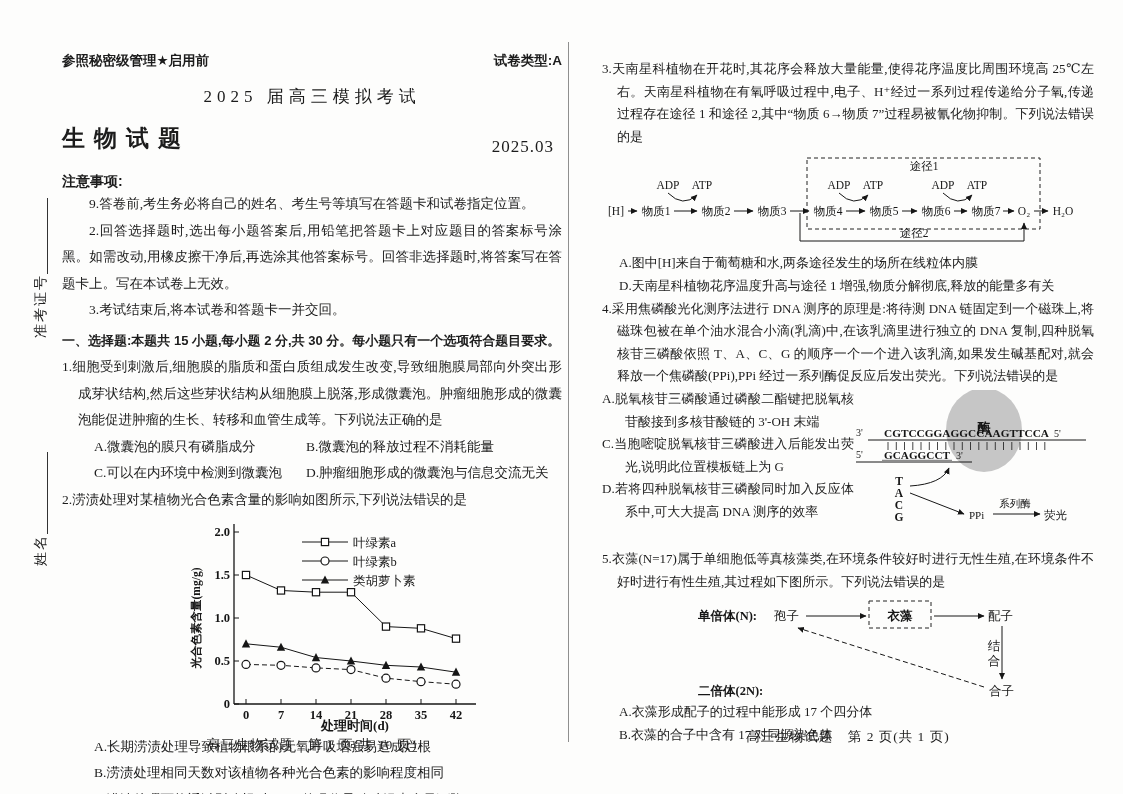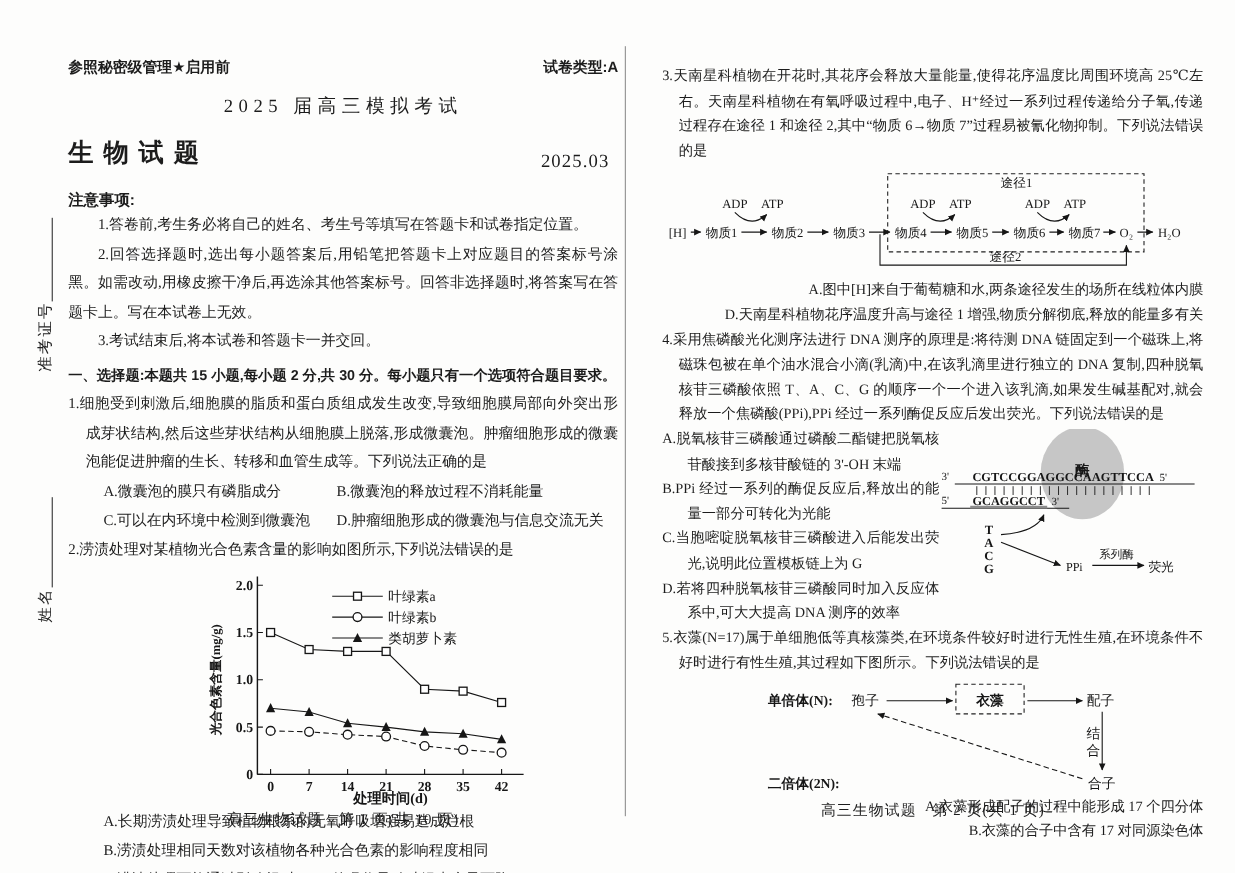--- a/index.html
+++ b/index.html
@@ -25,21 +25,21 @@
   .para{font-size:13.5px;line-height:26.6px;text-align:justify;margin:0;}
   .indent{text-indent:2em;}
   .section-h{font-size:13px;font-weight:700;margin-top:4px;line-height:26px;}
   .q{font-size:13.5px;line-height:26.6px;text-align:justify;padding-left:16px;text-indent:-16px;margin:0;}
   .q2c{display:grid;grid-template-columns:212px 1fr;padding-left:32px;font-size:13.5px;line-height:26.6px;}
   .optcol{padding-left:32px;font-size:13.5px;line-height:26.6px;}
   .pfoot{position:absolute;left:0;right:0;bottom:0;text-align:center;font-size:13.5px;letter-spacing:1px;}
   .chartwrap{margin:2px 0 0 122px;}
   
   .p2 .q{font-size:13px;line-height:22.6px;padding-left:15px;text-indent:-15px;}
-  .p2 .optcol{padding-left:17px;font-size:13px;line-height:22.6px;text-align:right;}
+  .p2 .optcol{padding-left:17px;font-size:13px;line-height:22.6px;}
   .q4row{display:flex;align-items:flex-start;}
   .q4opts{width:252px;font-size:13px;line-height:22.6px;}
   .q4opts .o{padding-left:23px;text-indent:-23px;text-align:justify;}
   svg text{fill:#161616;}
   .dgm{display:block;}
 </style>
 </head>
 <body>
 
 <div class="canvas">
@@ -57,21 +57,21 @@
     <div class="hdr-row">
       <span class="hei">参照秘密级管理★启用前</span>
       <span class="hei">试卷类型:A</span>
     </div>
     <div class="exam-title">2025 届高三模拟考试</div>
     <div class="subject-row">
       <div class="subject-title hei">生物试题</div>
       <div class="subject-date">2025.03</div>
     </div>
     <div class="notice-h hei">注意事项:</div>
-    <p class="para indent">1.答卷前,考生务必将自己的姓名、考生号等填写在答题卡和试卷指定位置。</p>
+    <p class="para indent">9.答卷前,考生务必将自己的姓名、考生号等填写在答题卡和试卷指定位置。</p>
     <p class="para indent">2.回答选择题时,选出每小题答案后,用铅笔把答题卡上对应题目的答案标号涂黑。如需改动,用橡皮擦干净后,再选涂其他答案标号。回答非选择题时,将答案写在答题卡上。写在本试卷上无效。</p>
     <p class="para indent">3.考试结束后,将本试卷和答题卡一并交回。</p>
     <div class="section-h hei">一、选择题:本题共 15 小题,每小题 2 分,共 30 分。每小题只有一个选项符合题目要求。</div>
 
     <p class="q">1.细胞受到刺激后,细胞膜的脂质和蛋白质组成发生改变,导致细胞膜局部向外突出形成芽状结构,然后这些芽状结构从细胞膜上脱落,形成微囊泡。肿瘤细胞形成的微囊泡能促进肿瘤的生长、转移和血管生成等。下列说法正确的是</p>
     <div class="q2c">
       <span>A.微囊泡的膜只有磷脂成分</span>
       <span>B.微囊泡的释放过程不消耗能量</span>
       <span>C.可以在内环境中检测到微囊泡</span>
       <span>D.肿瘤细胞形成的微囊泡与信息交流无关</span>
@@ -208,21 +208,20 @@
 
     <div class="optcol">
       <div>A.图中[H]来自于葡萄糖和水,两条途径发生的场所在线粒体内膜</div>
       <div>D.天南星科植物花序温度升高与途径 1 增强,物质分解彻底,释放的能量多有关</div>
     </div>
 
     <p class="q">4.采用焦磷酸光化测序法进行 DNA 测序的原理是:将待测 DNA 链固定到一个磁珠上,将磁珠包被在单个油水混合小滴(乳滴)中,在该乳滴里进行独立的 DNA 复制,四种脱氧核苷三磷酸依照 T、A、C、G 的顺序一个一个进入该乳滴,如果发生碱基配对,就会释放一个焦磷酸(PPi),PPi 经过一系列酶促反应后发出荧光。下列说法错误的是</p>
     <div class="q4row">
       <div class="q4opts">
         <div class="o">A.脱氧核苷三磷酸通过磷酸二酯键把脱氧核苷酸接到多核苷酸链的 3'-OH 末端</div>
-        <div class="o">B.PPi 经过一系列的酶促反应后,释放出的能量一部分可转化为光能</div>
         <div class="o">C.当胞嘧啶脱氧核苷三磷酸进入后能发出荧光,说明此位置模板链上为 G</div>
         <div class="o">D.若将四种脱氧核苷三磷酸同时加入反应体系中,可大大提高 DNA 测序的效率</div>
       </div>
 
       <svg class="dgm" width="235" height="158" viewBox="0 0 235 158" style="margin-top:2px" font-family="Liberation Serif, DejaVu Serif, serif">
         <defs>
           <marker id="m4" markerWidth="7" markerHeight="7" refX="6" refY="3.5" orient="auto">
             <path d="M0,0.5 L6.5,3.5 L0,6.5 Z" fill="#161616"></path>
           </marker>
         </defs>

